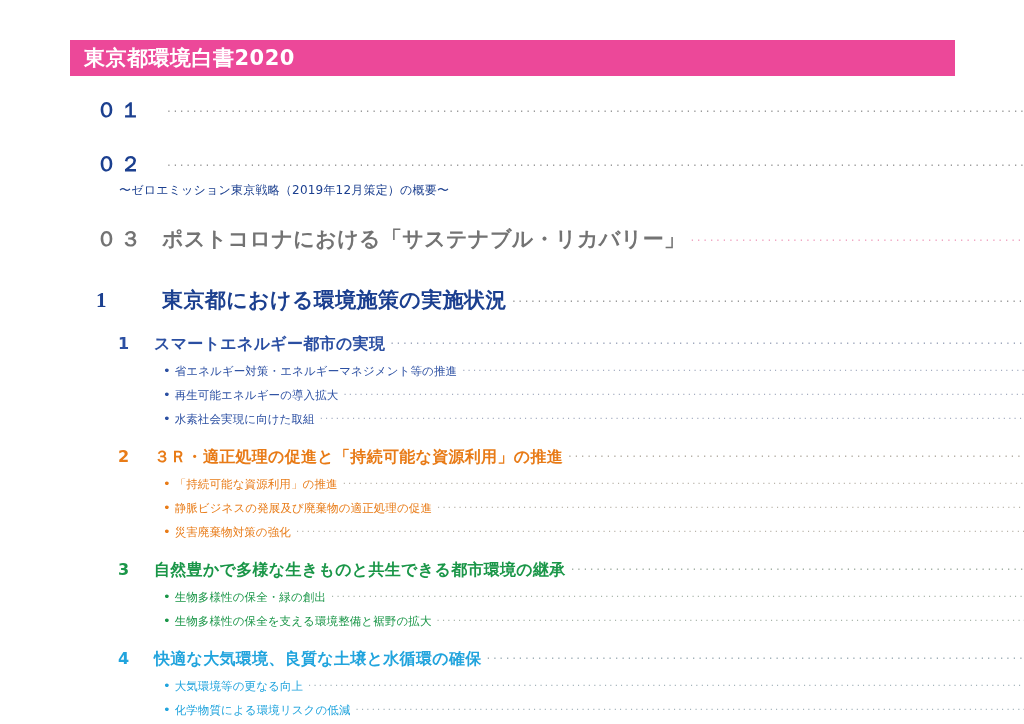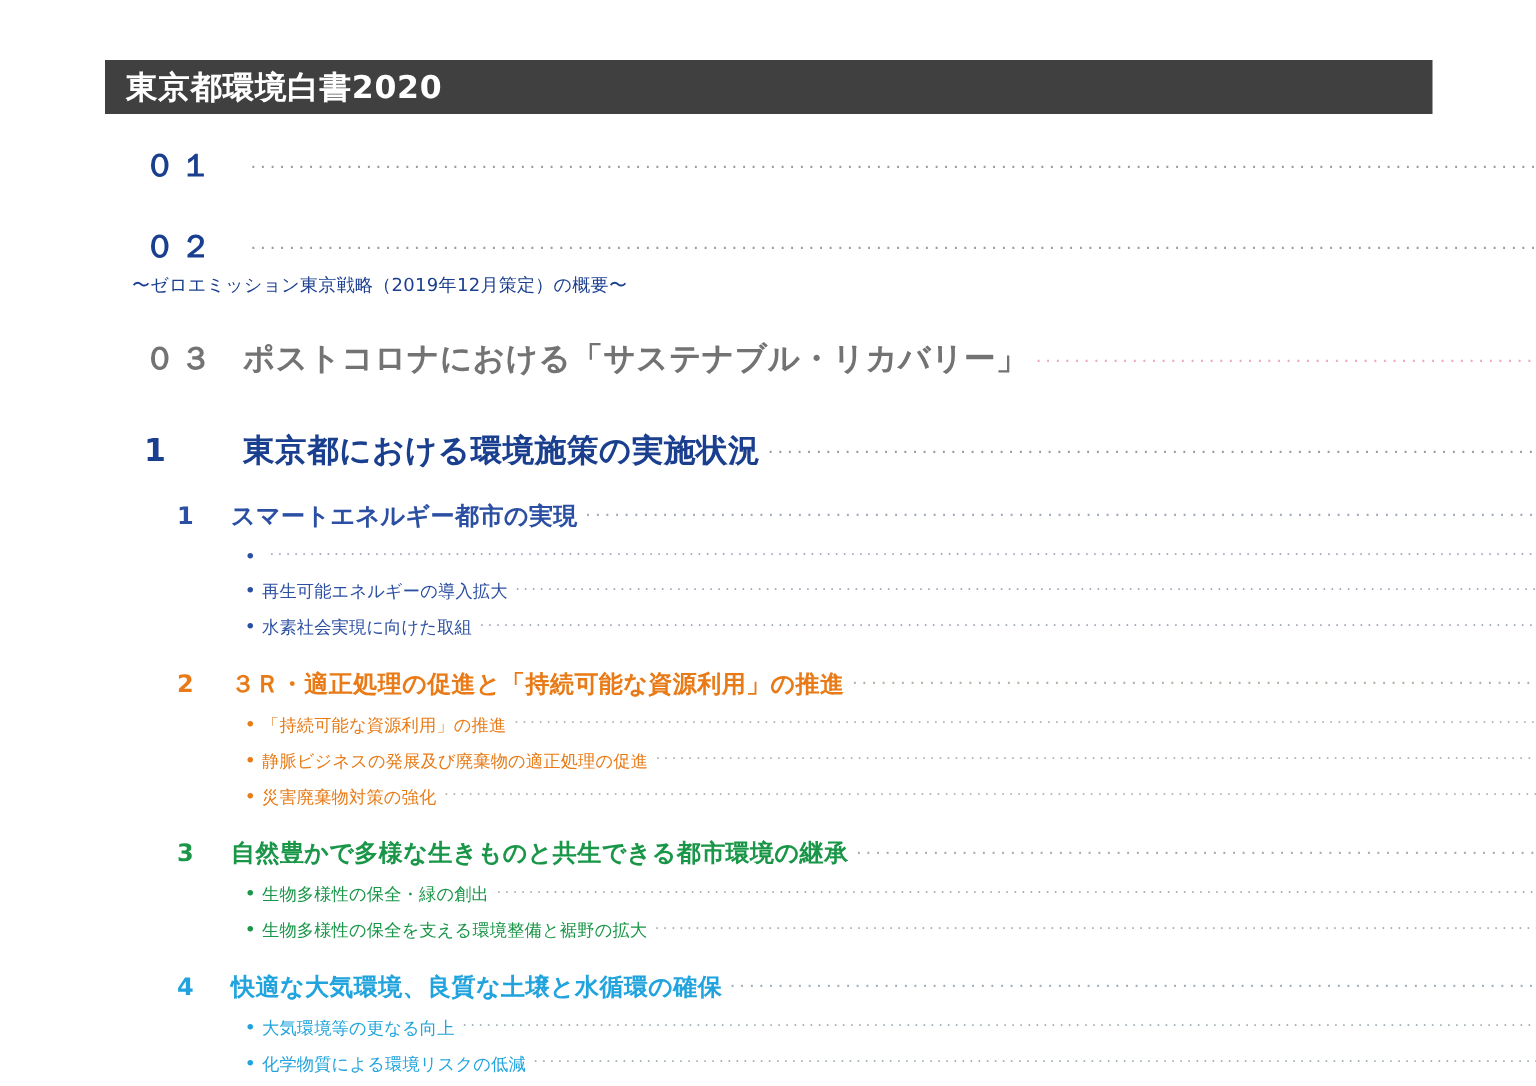--- a/index.html
+++ b/index.html
@@ -15,21 +15,21 @@
     position: relative;
   }
 
   
   #header-bar {
     position: absolute;
     left: 70px;
     top: 40px;
     width: 885px;
     height: 36px;
-    background: #404040;
+    background: #ec4899;
     display: flex;
     align-items: center;
   }
   #header-title {
     color: #ffffff;
     font-size: 21px;
     font-weight: bold;
     letter-spacing: 0.5px;
     padding-left: 14px;
     white-space: nowrap;
@@ -83,27 +83,27 @@
     font-size: 21px;
     font-weight: bold;
     letter-spacing: 3px;
     width: 66px;
   }
   .lvl1 .ttl {
     font-size: 21px;
     font-weight: bold;
     letter-spacing: 0.4px;
   }
-  .lvl1.navy .num, .lvl1.navy .ttl { color: #1b3f8f; }
+  .lvl1.navy .num, .lvl1.navy .ttl { color: #1b3f8f; font-family: Liberation Serif, serif; }
   .lvl1.pink .num, .lvl1.pink .ttl { color: #737373; }
   .lvl1 .leader::after { color: #9a9a9a; }
   .lvl1.pink .leader::after { color: #f0a6c2; }
 
   .sub-note {
-    padding-left: 88px;
+    padding-left: 119px;
     color: #1b3f8f;
     font-size: 12px;
     letter-spacing: 0.2px;
     margin-top: 4px;
   }
 
   
   .lvl2 {
     padding-left: 118px;
     padding-right: 60px;
@@ -216,20 +216,21 @@
 
   <div class="entry-row lvl2 c-blue">
     <span class="num">1</span>
     <span class="ttl">スマートエネルギー都市の実現</span>
     <span class="leader"></span>
 
   </div>
   <div class="row-sp"></div>
   <div class="entry-row lvl3 c-blue">
     <span class="bullet">•</span>
+    <span class="ttl">省エネルギー対策・エネルギーマネジメント等の推進</span>
     <span class="leader"></span>
 
   </div>
   <div class="row-sp"></div>
   <div class="entry-row lvl3 c-blue">
     <span class="bullet">•</span>
     <span class="ttl">再生可能エネルギーの導入拡大</span>
     <span class="leader"></span>
 
   </div>

